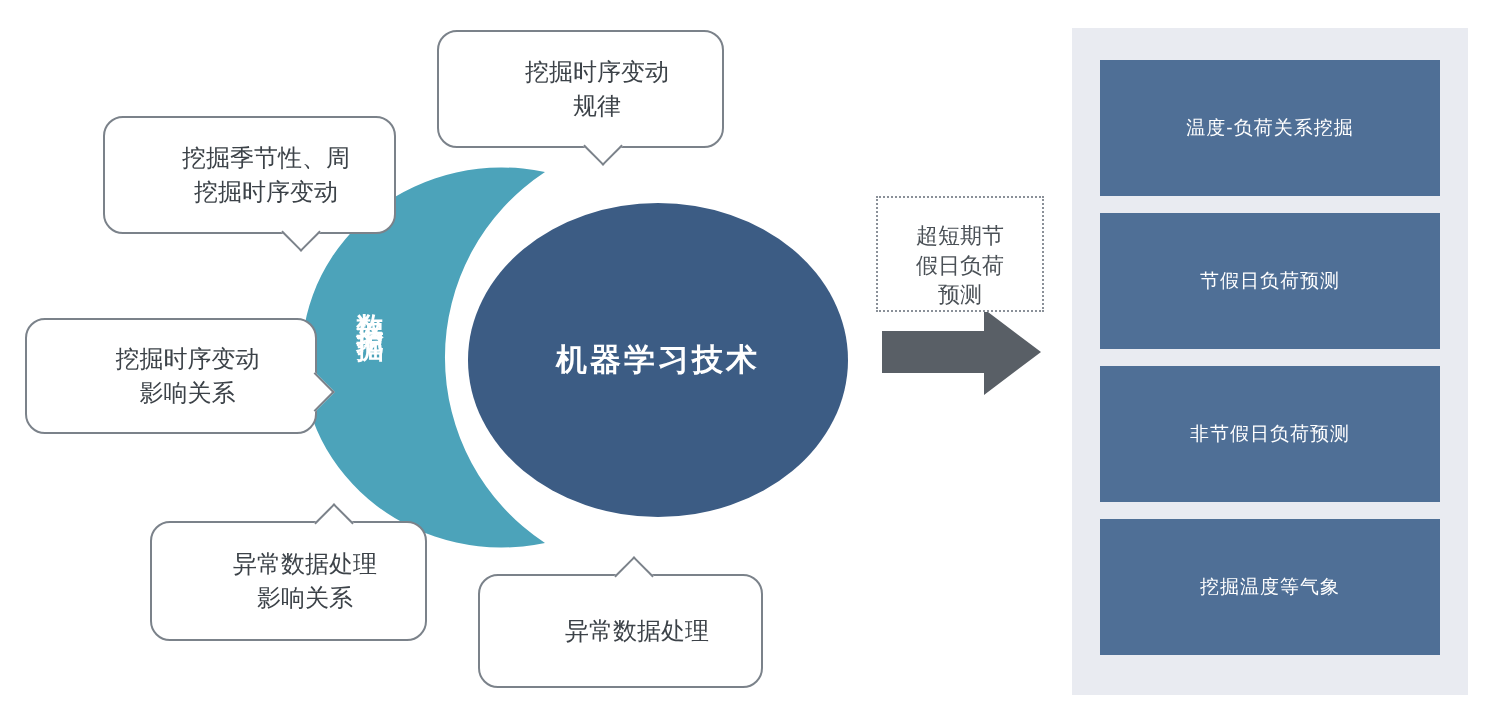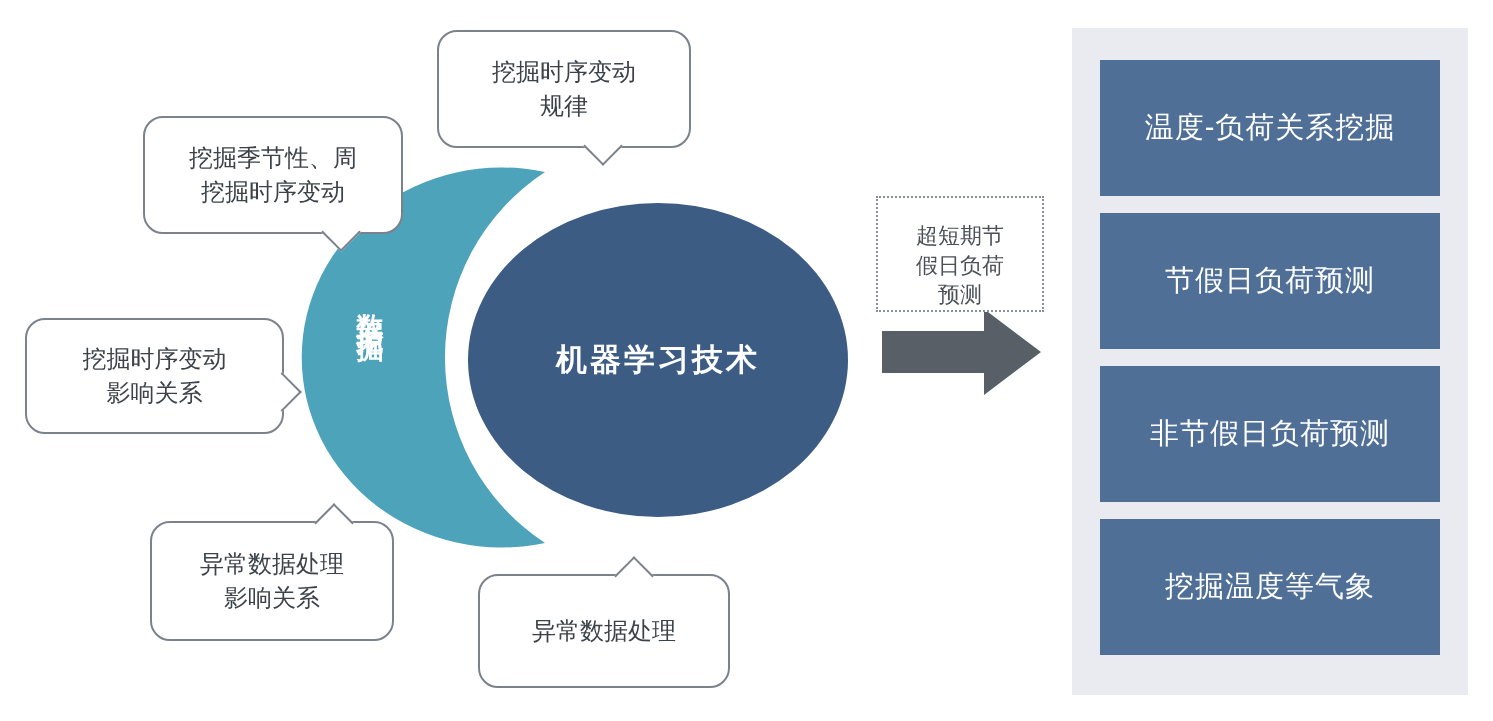--- a/index.html
+++ b/index.html
@@ -12,30 +12,30 @@
   }
   svg.shapes{position:absolute;left:0;top:0;z-index:1;}
 
   
   .bubble{
     position:absolute;z-index:3;
     background:#ffffff;
     border:2px solid #7b828a;
     border-radius:20px;
     display:flex;flex-direction:column;align-items:center;justify-content:center;
-    font-size:24px;color:#3c4248;line-height:1.42;text-align:center;
+    font-size:24px;color:#3c4248;line-height:1.42;text-align:center;padding-left:33px;
   }
   .tail{position:absolute;width:26px;height:26px;background:#ffffff;transform:rotate(45deg);}
   .tail.down{border-right:2px solid #7b828a;border-bottom:2px solid #7b828a;bottom:-14px;}
   .tail.up{border-left:2px solid #7b828a;border-top:2px solid #7b828a;top:-14px;}
   .tail.right{border-top:2px solid #7b828a;border-right:2px solid #7b828a;right:-14px;}
 
   .bubble-1{left:437px;top:30px;width:250px;height:114px;}
   .bubble-1 .tail{left:150px;}
-  .bubble-2{left:103px;top:116px;width:256px;height:114px;margin-left:40px;}
+  .bubble-2{left:103px;top:116px;width:256px;height:114px;}
   .bubble-2 .tail{left:182px;}
   .bubble-3{left:25px;top:318px;width:255px;height:112px;}
   .bubble-3 .tail{top:58px;}
   .bubble-4{left:150px;top:521px;width:240px;height:116px;}
   .bubble-4 .tail{left:168px;}
   .bubble-5{left:437px;top:574px;width:248px;height:110px;margin-left:41px;}
   .bubble-5 .tail{left:140px;}
 
   
   .crescent-label{
@@ -60,21 +60,21 @@
 
   
   .panel{
     position:absolute;left:1072px;top:28px;width:396px;height:667px;z-index:2;
     background:#e9ebf1;
   }
   .outbox{
     position:absolute;left:28px;width:340px;height:136px;
     background:#4f6f96;color:#ffffff;
     display:flex;align-items:center;justify-content:center;
-    font-size:29px;letter-spacing:1px;
+    font-size:19px;letter-spacing:1px;
   }
   .outbox-1{top:32px;}
   .outbox-2{top:185px;}
   .outbox-3{top:338px;}
   .outbox-4{top:491px;}
 </style>
 </head>
 <body>
 
 <div class="canvas">

